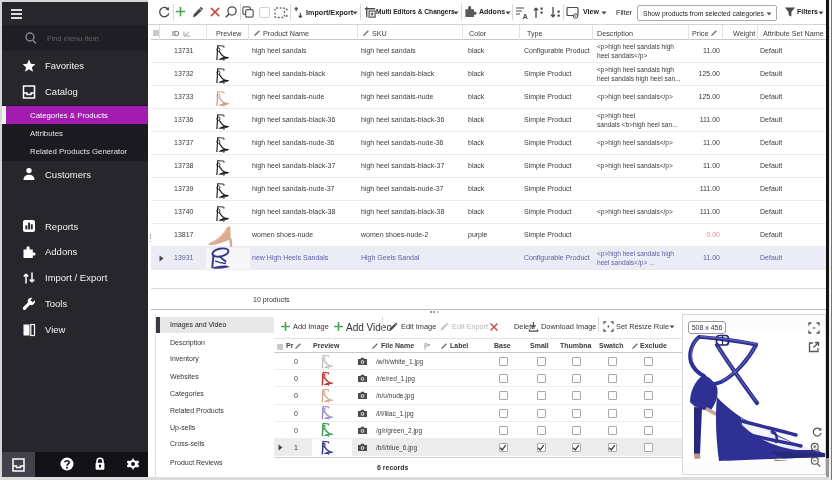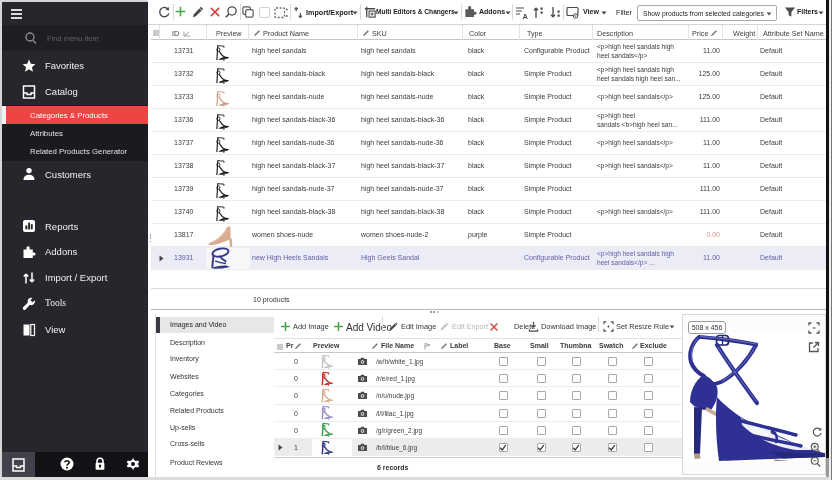--- a/index.html
+++ b/index.html
@@ -34,21 +34,21 @@
         </svg>
 <span class="t" style="left:43px;top:7.5px;font-size:9.5px;color:#f2f2f2;">Favorites</span>
       </div>
 <div class="abs" style="left:0;top:76.5px;width:146px;height:26px;">
 <svg class="abs" style="left:20px;top:6px" width="14" height="14" viewBox="0 0 14 14">
           <path d="M1.5 1 L12.5 1 L12.5 13 L1.5 13 Z M1.5 8 L5 8 L5 9.6 L9 9.6 L9 8 L12.5 8" fill="none" stroke="#fff" stroke-width="1.5"></path>
         </svg>
 <span class="t" style="left:43px;top:7.5px;font-size:9.5px;color:#f2f2f2;">Catalog</span>
       </div>
 <div class="abs" style="left:0;top:103px;width:146px;height:56px;background:#1a1a20;"></div>
-<div class="abs" style="left:0;top:104px;width:146px;height:17.5px;background:#ef4444;">
+<div class="abs" style="left:0;top:104px;width:146px;height:17.5px;background:#a21caf;">
         <div class="abs" style="left:0;top:0;width:3.5px;height:17.5px;background:#f2f2f2;"></div>
         <span class="t" style="left:28px;top:4.5px;font-size:7.8px;color:#ffffff;">Categories &amp; Products</span>
       </div>
 <span class="t" style="left:28px;top:127px;font-size:7.8px;color:#e2e2e2;">Attributes</span>
 <span class="t" style="left:28px;top:145px;font-size:7.8px;color:#e2e2e2;">Related Products Generator</span>
 <div class="abs" style="left:0;top:159px;width:146px;height:26px;">
 <svg class="abs" style="left:20px;top:6px" width="14" height="14" viewBox="0 0 14 14">
           <circle cx="7" cy="3.6" r="2.7" fill="#fff"></circle>
           <path d="M1.5 13 C1.5 9.4 4 7.8 7 7.8 C10 7.8 12.5 9.4 12.5 13 Z" fill="#fff"></path>
         </svg>
@@ -73,21 +73,21 @@
 <svg class="abs" style="left:20px;top:6px" width="14" height="14" viewBox="0 0 14 14">
           <path d="M4 12.5 L4 3 M4 3 L1.8 5.4 M4 3 L6.2 5.4" fill="none" stroke="#fff" stroke-width="1.5"></path>
           <path d="M10 1.5 L10 11 M10 11 L7.8 8.6 M10 11 L12.2 8.6" fill="none" stroke="#fff" stroke-width="1.5"></path>
         </svg>
 <span class="t" style="left:43px;top:7.5px;font-size:9.5px;color:#f2f2f2;">Import / Export</span>
       </div>
 <div class="abs" style="left:0;top:288.5px;width:146px;height:26px;">
 <svg class="abs" style="left:20px;top:6px" width="14" height="14" viewBox="0 0 14 14">
           <path d="M12.8 3.2 A3.6 3.6 0 0 1 8 7.8 L3.6 12.4 A1.6 1.6 0 0 1 1.3 10.1 L5.9 5.6 A3.6 3.6 0 0 1 10.5 0.9 L8.4 3 L10.6 5.2 Z" fill="#fff"></path>
         </svg>
-<span class="t" style="left:43px;top:7.5px;font-size:9.5px;color:#f2f2f2;font-family:Liberation Serif, serif;">Tools</span>
+<span class="t" style="left:43px;top:7.5px;font-size:9.5px;color:#f2f2f2;">Tools</span>
       </div>
 <div class="abs" style="left:0;top:314.5px;width:146px;height:26px;">
 <svg class="abs" style="left:20px;top:6px" width="14" height="14" viewBox="0 0 14 14">
           <rect x="1.5" y="1.5" width="6" height="11" fill="#fff"></rect>
           <rect x="8.8" y="1.5" width="3.7" height="11" fill="none" stroke="#fff" stroke-width="1.2"></rect>
         </svg>
 <span class="t" style="left:43px;top:7.5px;font-size:9.5px;color:#f2f2f2;">View</span>
       </div>
 <div class="abs" style="left:0;top:450px;width:146px;height:25px;background:#121217;">
         <div class="abs" style="left:0;top:0;width:33px;height:25px;background:#42424c;"></div>

